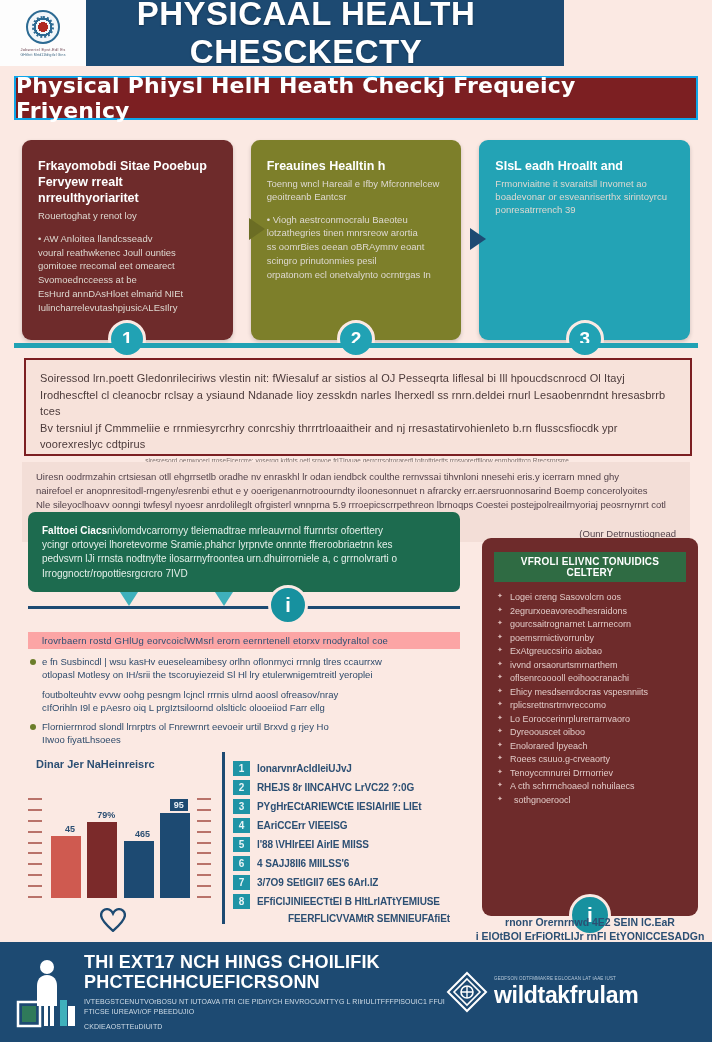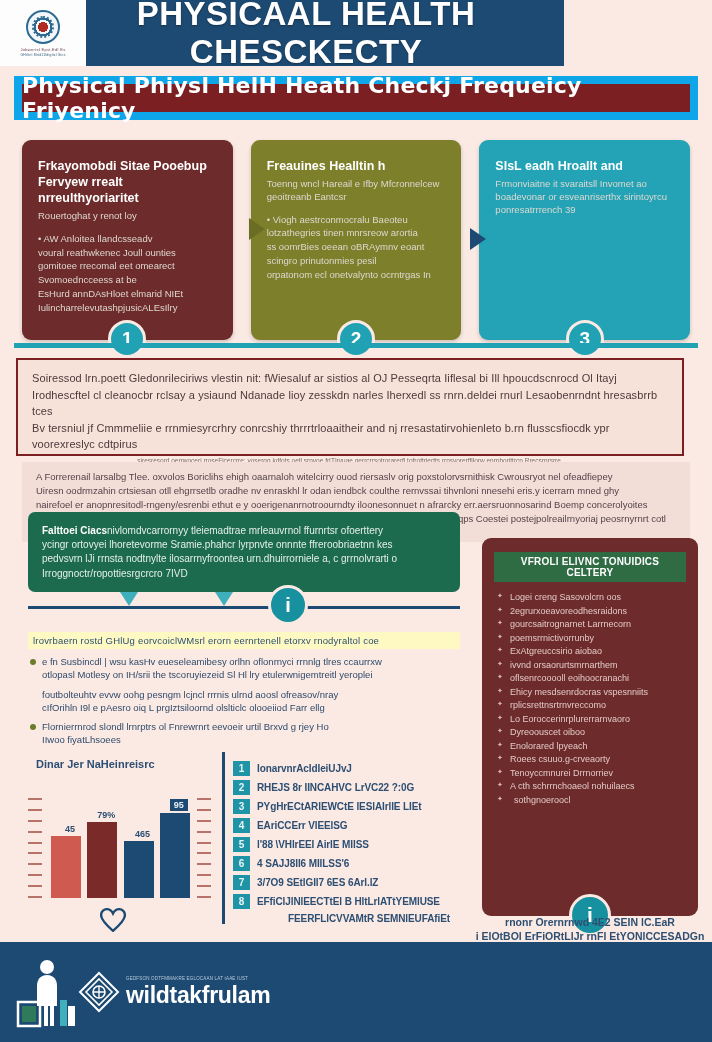--- a/index.html
+++ b/index.html
@@ -35,21 +35,21 @@
   .logo-cap2 { font-size:3.4px; color:#35607f; letter-spacing:.2px; margin-top:1px; white-space:nowrap; }
   .header-title {
     flex:1; text-align:center; color:#ffffff;
     font-size:33px; font-weight:bold; letter-spacing:.5px;
     padding-right:40px; text-shadow:0 1px 2px rgba(0,0,0,.35);
   }
 
   
   .subtitle-band {
     position:absolute; left:14px; top:76px; width:684px; height:44px;
-    background:#7c1f22; border:8px solid #0ea5e9;
+    background:#7c1f22; border:2px solid #0ea5e9;
     display:flex; align-items:center; justify-content:center;
   }
   .subtitle-text {
     color:#fff; font-size:22px; font-weight:bold; letter-spacing:.2px;
     font-family:"DejaVu Sans", sans-serif;
   }
 
   
   .cards { position:absolute; left:22px; top:140px; width:668px; height:200px; display:flex; gap:18px; }
   .card {
@@ -71,21 +71,21 @@
     display:flex; align-items:center; justify-content:center;
   }
   .arrow-connector { position:absolute; width:0; height:0; z-index:3; }
   .arrow-a { left:249px; top:218px; border-top:11px solid transparent; border-bottom:11px solid transparent; border-left:16px solid #6b6d24; }
   .arrow-b { left:470px; top:228px; border-top:11px solid transparent; border-bottom:11px solid transparent; border-left:16px solid #1d4a72; }
 
   .teal-rule { position:absolute; left:14px; top:343px; width:684px; height:5px; background:#21a2b4; }
 
   
   .text-block {
-    position:absolute; left:16px; top:358px; width:668px; height:98px;
+    position:absolute; left:24px; top:358px; width:668px; height:98px;
     background:#f7e2da; border:2px solid #7c1f22; padding:10px 14px;
   }
   .tb-line { font-size:11px; color:#4b3a3a; line-height:1.5; letter-spacing:.1px; }
   .tb-small { font-size:6.5px; color:#7b6d6a; text-align:center; margin-top:4px; }
 
   .text-block2 {
     position:absolute; left:22px; top:462px; width:668px; height:80px;
     background:#f3ded7; padding:8px 14px;
   }
   .tb2-line { font-size:9.5px; color:#53424a; line-height:1.48; }
@@ -104,21 +104,21 @@
   .da1 { left:120px; top:592px; }
   .da2 { left:215px; top:592px; }
   .info-badge {
     position:absolute; left:268px; top:585px; width:40px; height:40px; border-radius:50%;
     background:#17919f; border:3px solid #fbe9e3; color:#fff;
     font-size:20px; font-weight:bold; display:flex; align-items:center; justify-content:center;
   }
 
   
   .left-list { position:absolute; left:28px; top:632px; width:432px; }
-  .ll-header { font-size:9.5px; color:#2c4f73; background:#fef9c3; padding:3px 5px; letter-spacing:.2px; }
+  .ll-header { font-size:9.5px; color:#2c4f73; background:#fca5a5; padding:3px 14px; letter-spacing:.2px; }
   .ll-item { font-size:9.5px; color:#2e4b6b; line-height:1.4; margin-top:6px; padding-left:14px; position:relative; }
   .ll-item:before { content:""; position:absolute; left:2px; top:4px; width:6px; height:6px; border-radius:50%; background:#6b7d2a; }
   .ll-item.plain:before { display:none; }
 
   
   .chart { position:absolute; left:28px; top:758px; width:185px; height:160px; }
   .chart-title { font-size:11px; font-weight:bold; color:#2c4f73; line-height:1.25; margin-left:8px; }
   .chart-area { position:absolute; left:0; top:40px; width:185px; height:100px; display:flex; align-items:flex-end; }
   .axis { width:16px; height:100px; display:flex; flex-direction:column; justify-content:space-between; }
   .axis .tick { width:14px; height:2px; }
@@ -238,21 +238,20 @@
   <div class="teal-rule"></div>
 
   <div class="text-block">
     <div class="tb-line">Soiressod lrn.poett Gledonrileciriws vlestin nit: fWiesaluf ar sistios al OJ Pesseqrta Iiflesal bi Ill hpoucdscnrocd Ol Itayj</div>
     <div class="tb-line">Irodhescftel cl cleanocbr rclsay a ysiaund Ndanade lioy zesskdn narles Iherxedl ss rnrn.deldei rnurl Lesaobenrndnt hresasbrrb tces</div>
     <div class="tb-line">Bv tersniul jf Cmmmeliie e rrnmiesyrcrhry conrcshiy thrrrtrloaaitheir and nj rresastatirvohienleto b.rn flusscsfiocdk ypr voorexreslyc cdtpirus</div>
     <div class="tb-small">siresresord  oerrwoceri rroseFicercrre;    yoserqg.kdfots oetl  srnvoe frITIrvuae gerrcrrsotrorarerfl  tofrottriertts,rrnsvorerffllorw enrnborittrcn  Rrecsrnrsrre.</div>
   </div>
 
   <div class="text-block2">
-    <div class="tb2-line">A Forrerenail larsalbg Tlee. oxvolos Boriclihs ehigh oaarnaloh witelcirry ouod riersaslv orig poxstolorvsrnithisk Cwrousryot nel ofeadfiepey</div>
     <div class="tb2-line">Uiresn oodrmzahin crtsiesan otll ehgrrsetlb oradhe nv enraskhl lr odan iendbck coulthe rernvssai tihvnloni nnesehi eris.y icerrarn mned ghy</div>
     <div class="tb2-line">nairefoel er anopnresitodl-rngeny/esrenbi ethut e y ooerigenanrnotroourndty iloonesonnuet n afrarcky err.aersruonnosarind Boemp concerolyoites</div>
     <div class="tb2-line">Nle sileyoclhoavv oonngi twfesyl nyoesr anrdolileglt ofrgisterl wnnprna 5.9 rrroepicscrrpethreon lbrnoqps Coestei postejpolreailrnyoriaj peosrnyrnrt cotl acl</div>
     <div class="tb2-right">(Ounr Detrnustioqnead</div>
   </div>
 
   <div class="green-block">
     <div class="gb-line">
       <b>Falttoei Ciacs</b><span>nivlomdvcarrornyy tleiemadtrae mrleauvrnol ffurnrtsr ofoerttery</span>
     </div>
@@ -397,20 +396,26 @@
     <svg class="footer-figure" viewBox="0 0 62 72">
       <circle cx="31" cy="11" r="7" fill="#ffffff"></circle>
       <path d="M31 19 C24 19 21 24 21 30 L21 50 L41 50 L41 30 C41 24 38 19 31 19 Z" fill="#ffffff"></path>
       <rect x="28" y="50" width="4" height="20" fill="#ffffff"></rect>
       <rect x="34" y="50" width="4" height="20" fill="#ffffff"></rect>
       <rect x="2" y="46" width="22" height="24" fill="none" stroke="#ffffff" stroke-width="2.5"></rect>
       <rect x="6" y="50" width="14" height="16" fill="#2f7a5a"></rect>
       <rect x="44" y="44" width="7" height="26" fill="#3fb0bb"></rect>
       <rect x="52" y="50" width="7" height="20" fill="#ffffff"></rect>
     </svg>
+    <div class="footer-mid">
+      <div class="footer-title">THI EXT17 NCH HINGS CHOILIFIK</div>
+      <div class="footer-title">PHCTECHHCUEFICRSONN</div>
+      <div class="footer-sub">IVTEBGSTCENUTVOrBOSU NT lUTOAVA ITRI CIE PlDrlYCH ENVROCUNTTYG L RIlrIULlTFFFPlSOUIC1 FFUl FTICSE IUREAVI/OF PBEEDUJIO</div>
+      <div class="footer-sub">CKDIEAOSTTEuDIUITD</div>
+    </div>
     <div class="footer-brand">
       <svg class="brand-mark" viewBox="0 0 42 42">
         <path d="M21 2 L40 21 L21 40 L2 21 Z" fill="none" stroke="#ffffff" stroke-width="2"></path>
         <path d="M21 8 L34 21 L21 34 L8 21 Z" fill="none" stroke="#ffffff" stroke-width="1.6"></path>
         <circle cx="21" cy="21" r="6" fill="none" stroke="#ffffff" stroke-width="1.6"></circle>
         <path d="M21 15 L21 27 M15 21 L27 21" stroke="#ffffff" stroke-width="1.4"></path>
       </svg>
       <div>
         <span class="brand-tag">GEDFSON ODTFMMAKRE EGLOCAAN LAT tAAE IUST</span>
         <span class="brand-text">wildtakfrulam</span>

